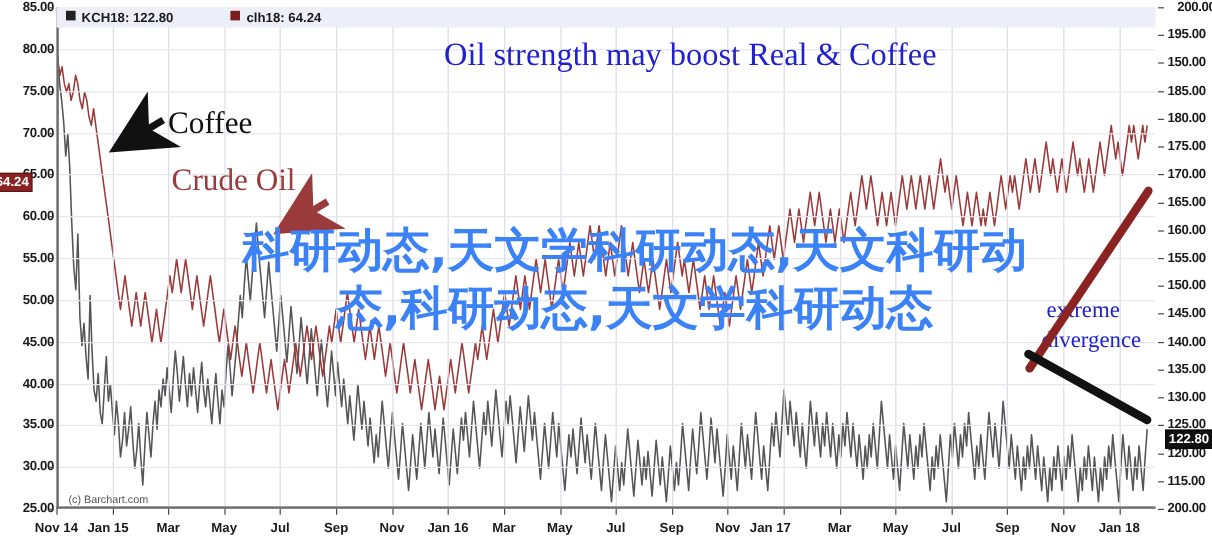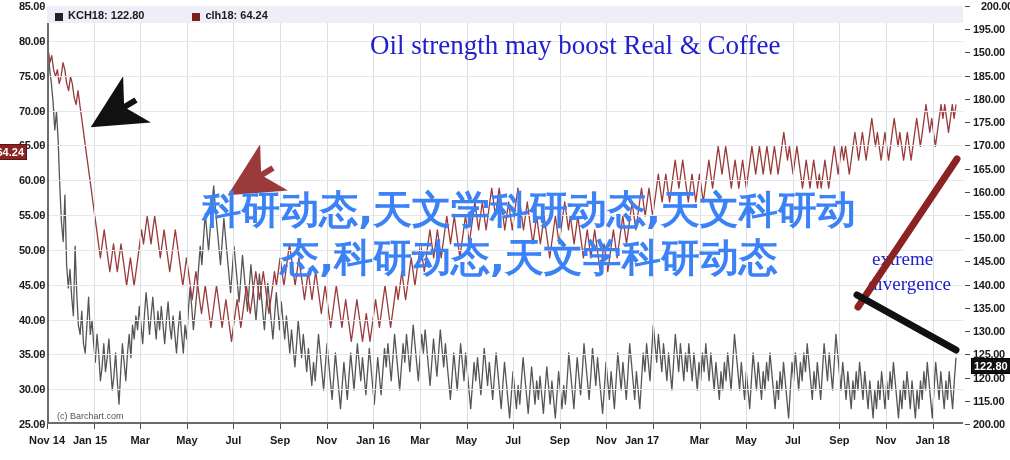--- a/index.html
+++ b/index.html
@@ -41,21 +41,21 @@
   .gridline-v{position:absolute;top:0;bottom:0;width:1px;background:#dddde6;}
   .gridline-h{position:absolute;left:0;right:0;height:1px;background:#e6e6ee;}
 
   
   #legend{
     position:absolute;left:47px;top:6px;width:916px;height:17px;
     background:#eeeef8;display:flex;align-items:center;
     font-size:11px;font-weight:bold;color:#1a1a1a;
     font-family:"Liberation Sans",sans-serif;
   }
-  .legend-item{display:flex;align-items:flex-end;margin-left:10px;}
+  .legend-item{display:flex;align-items:flex-start;margin-left:10px;}
   .legend-item:first-child{margin-left:8px;}
   .legend-swatch{width:8px;height:8px;margin-right:5px;display:inline-block;}
   .legend-gap{width:38px;}
 
   
   #title{
     position:absolute;left:370px;top:30px;
     font-family:"Liberation Serif",serif;font-size:27px;color:#2020cc;
     white-space:nowrap;
   }
@@ -178,20 +178,22 @@
       <span>KCH18: 122.80</span>
     </div>
     <span class="legend-gap"></span>
     <div class="legend-item">
       <span class="legend-swatch" style="background:#7a1e1e"></span>
       <span>clh18: 64.24</span>
     </div>
   </div>
 
   <div id="title">Oil strength may boost Real &amp; Coffee</div>
+  <div class="ann-serif" id="ann-coffee">Coffee</div>
+  <div class="ann-serif" id="ann-crude">Crude Oil</div>
   <div class="ann-serif" id="ann-div1">extreme</div>
   <div class="ann-serif" id="ann-div2">divergence</div>
 
   <svg id="overlay" width="1010" height="460" style="position:absolute;left:0;top:0;pointer-events:none;">
     <defs>
       <marker id="arrow-black" markerWidth="9" markerHeight="9" refX="7" refY="4.5" orient="auto">
         <path d="M0,0 L9,4.5 L0,9 L2.5,4.5 Z" fill="#111111"></path>
       </marker>
       <marker id="arrow-red" markerWidth="9" markerHeight="9" refX="7" refY="4.5" orient="auto">
         <path d="M0,0 L9,4.5 L0,9 L2.5,4.5 Z" fill="#9b3a3a"></path>

